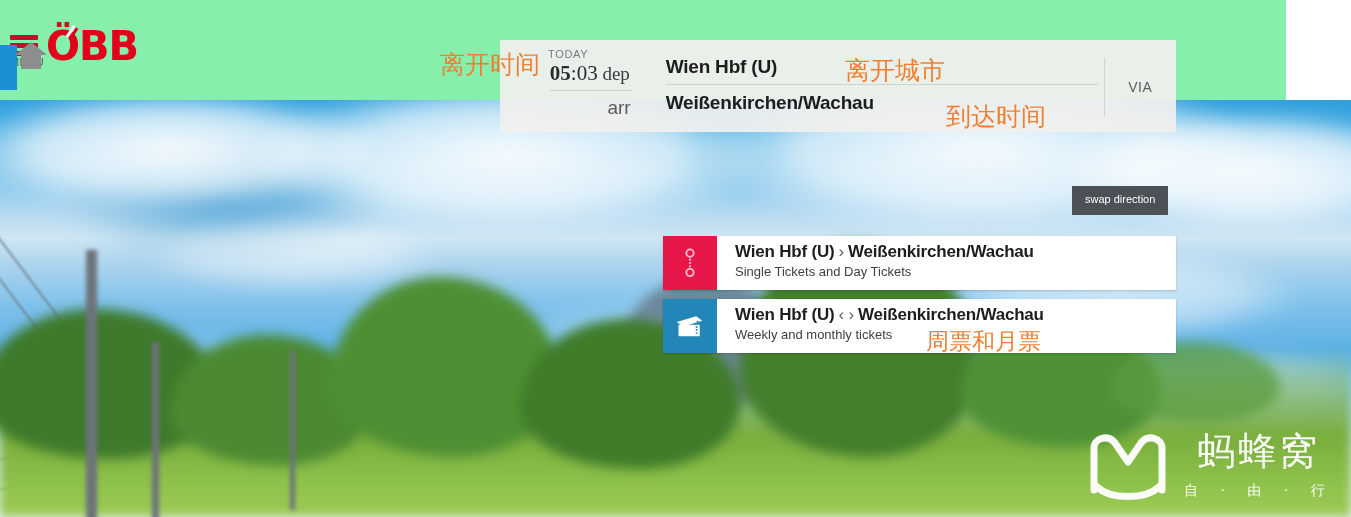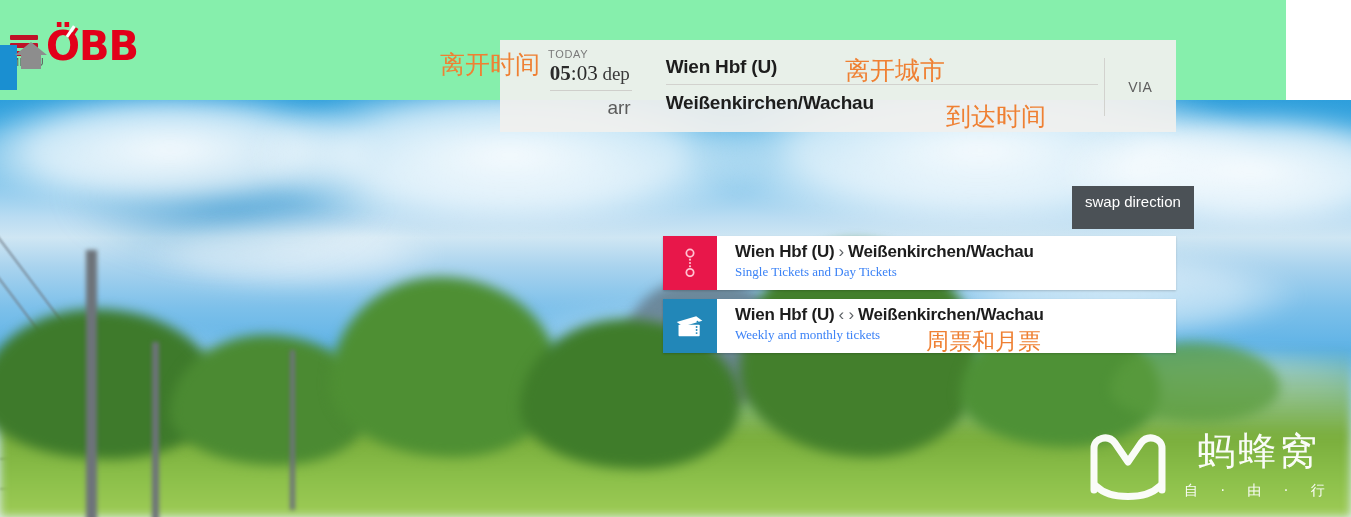--- a/index.html
+++ b/index.html
@@ -201,22 +201,22 @@
     margin: 18px 0 16px 0;
     display: flex; align-items: center; justify-content: center;
   }
   .via-text { font-size: 14px; color: #5e5e5e; letter-spacing: .6px; }
 
   
   .tooltip {
     position: absolute; left: 1072px; top: 186px;
     background: #4b5156;
     color: #ffffff;
-    font-size: 15px;
-    padding: 7px 13px 19px 13px;
+    font-size: 11px;
+    padding: 7px 13px 10px 13px;
     z-index: 30;
     white-space: nowrap;
   }
 
   
   .card {
     position: absolute; left: 663px;
     width: 513px; height: 54px;
     background: #ffffff;
     display: flex;
@@ -237,23 +237,22 @@
     padding: 6px 0 0 18px;
     overflow: hidden;
   }
   .card-title {
     font-size: 17px; font-weight: bold; color: #1d1d1d;
     white-space: nowrap; letter-spacing: -.2px;
     display: flex; align-items: center; gap: 4px;
   }
   .chev { color: #5e6266; font-weight: normal; font-size: 17px; }
   .card-sub {
-    font-size: 13px; color: #3b82f6;
+    font-size: 13px; color: #404040;
     margin-top: 2px;
-    font-family: Liberation Serif, serif;
   }
 
   
   .zh {
     position: absolute;
     color: #ef8033;
     font-family: "DejaVu Sans", sans-serif;
     font-size: 25px;
     white-space: nowrap;
     z-index: 40;

